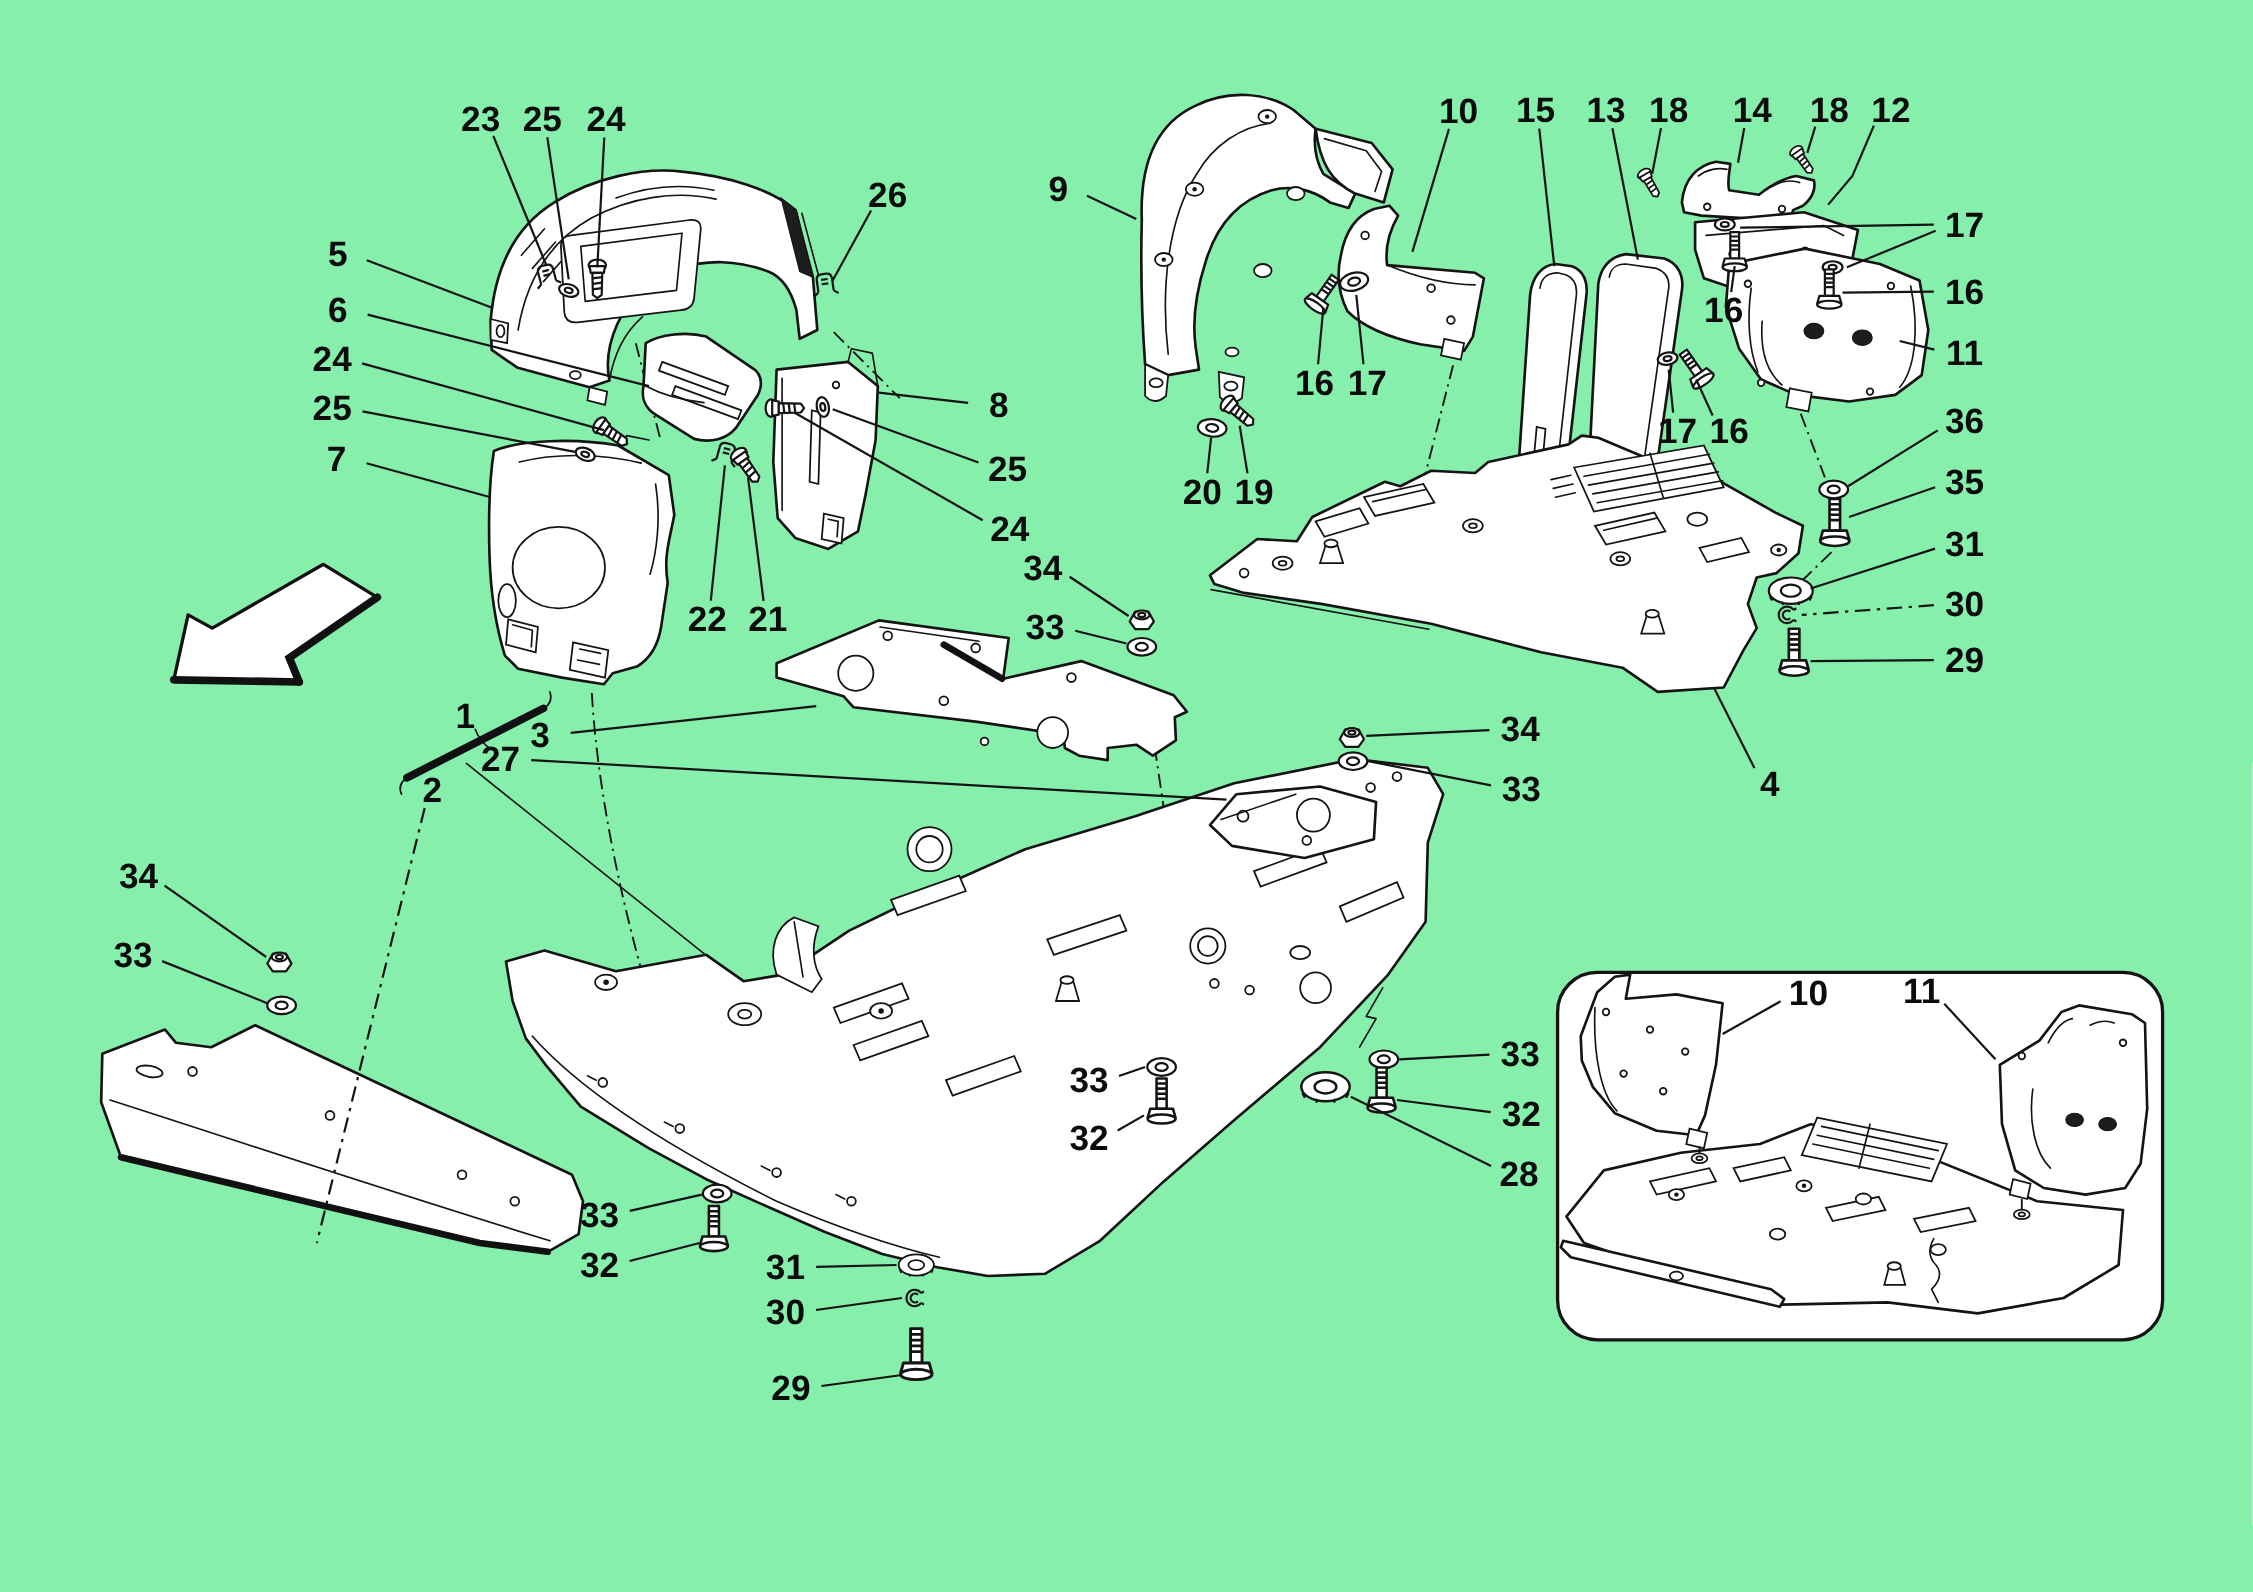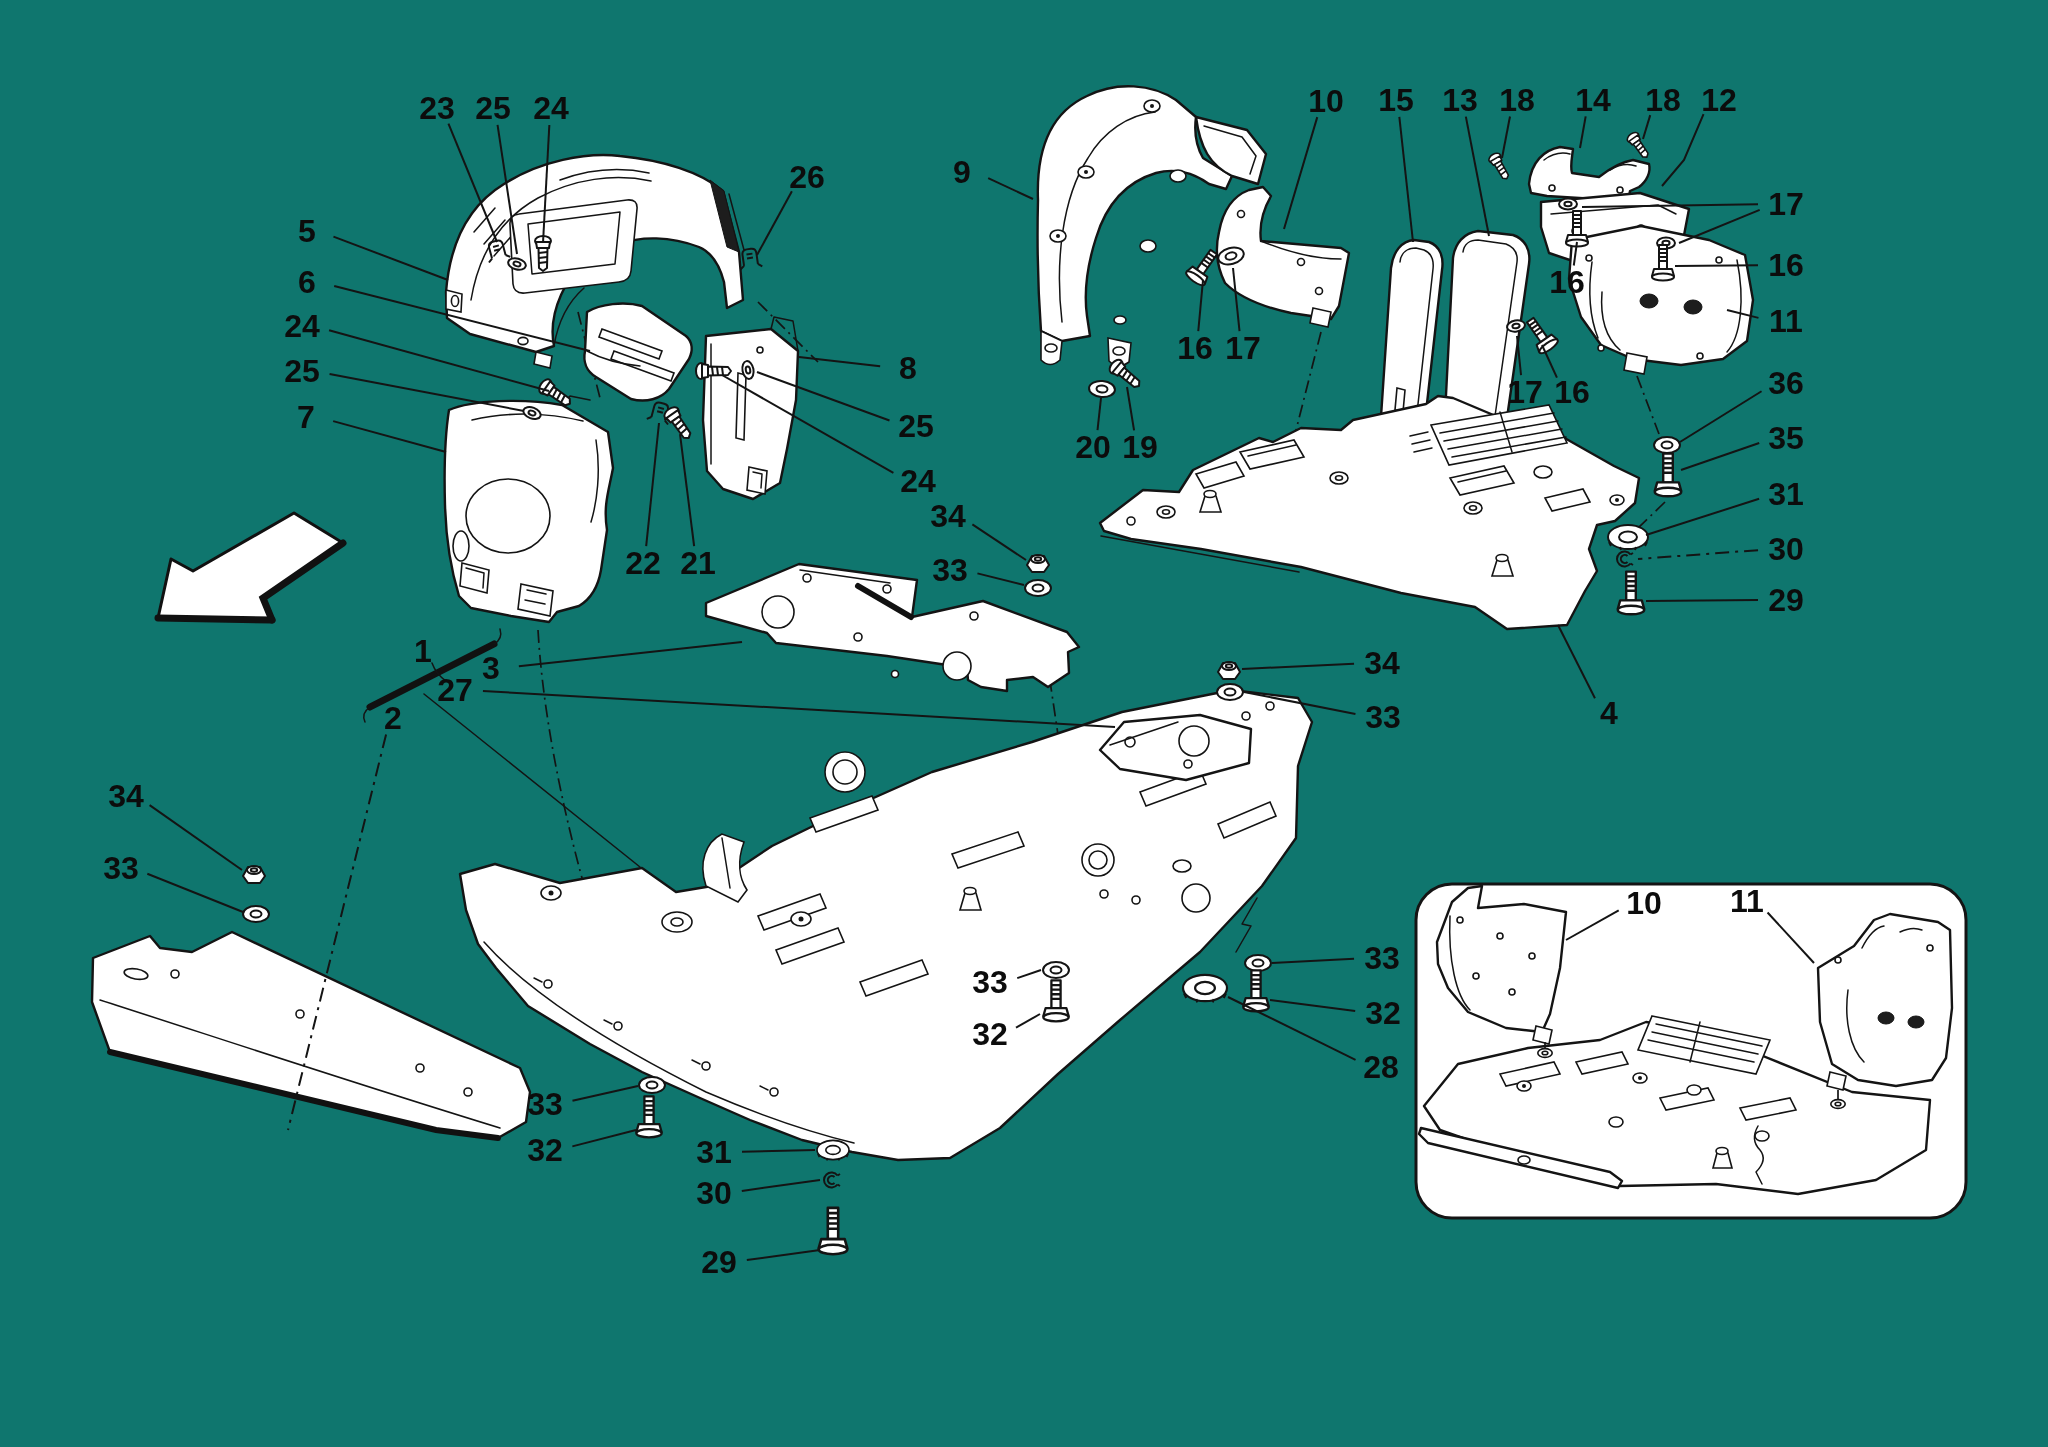--- a/index.html
+++ b/index.html
@@ -1,17 +1,17 @@
 <!DOCTYPE html>
 <html><head>
 <meta charset="utf-8">
 <style>
   html,body{margin:0;padding:0;background:#ffffff;}
   body{width:2048px;height:1447px;font-family:"Liberation Sans","DejaVu Sans",sans-serif;}
-  #stage{position:relative;width:2048px;height:1447px;background:#0f766e;overflow:hidden;}
+  #stage{position:relative;width:2048px;height:1447px;background:#86efac;overflow:hidden;}
   svg{display:block;}
   .part{fill:#ffffff;stroke:#141414;stroke-width:2.4;stroke-linejoin:round;}
   .inner{fill:none;stroke:#141414;stroke-width:1.5;stroke-linejoin:round;stroke-linecap:round;}
   .detail{fill:#ffffff;stroke:#141414;stroke-width:1.6;}
   .dark{fill:#1d1d1d;stroke:#141414;stroke-width:1;}
   .thick{fill:none;stroke:#111111;stroke-width:7;stroke-linecap:round;}
   .axis{fill:none;stroke:#141414;stroke-width:1.7;stroke-dasharray:13 5 2 5;}
   .glyph{fill:#ffffff;stroke:#141414;stroke-width:2;stroke-linejoin:round;}
 </style>
 </head>

